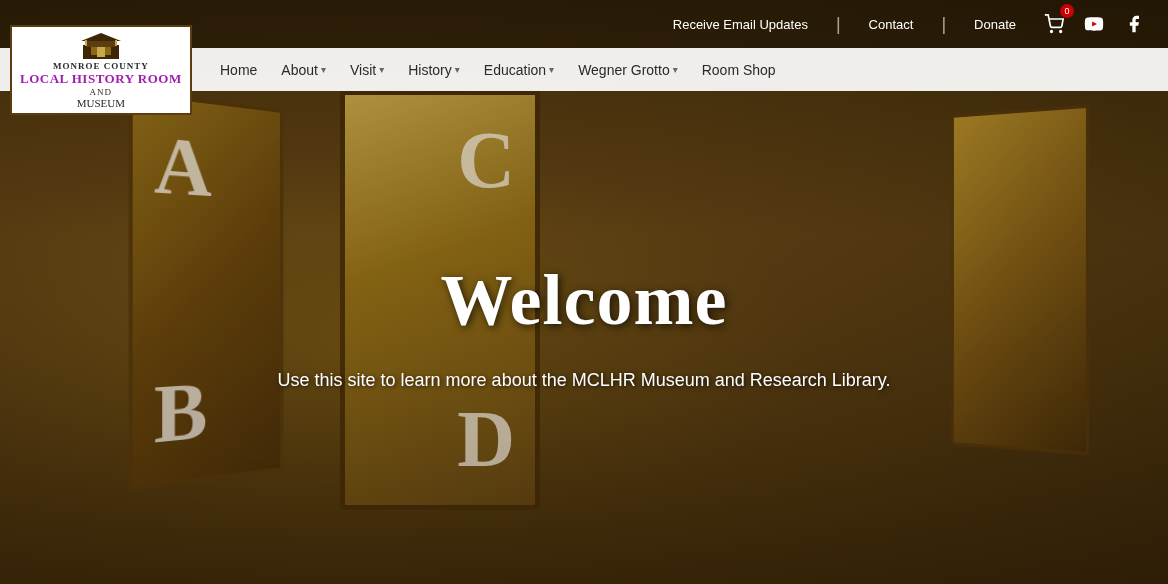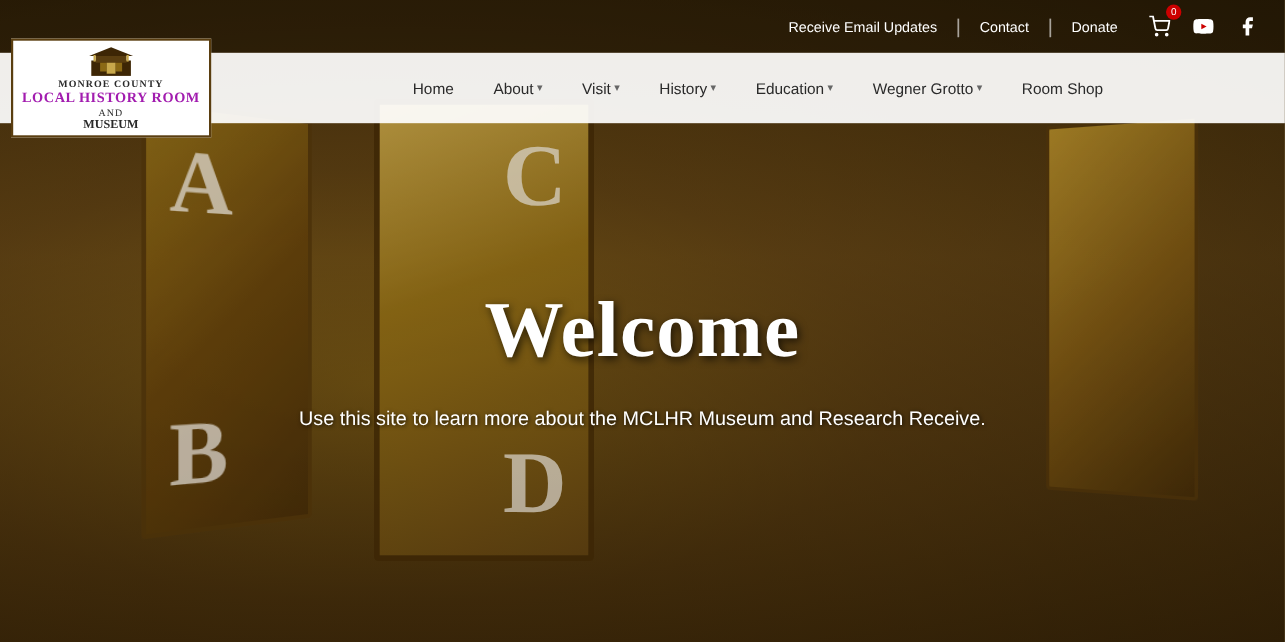--- a/index.html
+++ b/index.html
@@ -121,21 +121,21 @@
       align-items: center;
       justify-content: flex-end;
       padding: 0 20px;
       background: rgba(0,0,0,0.35);
       z-index: 10;
     }
 
     .top-bar-links {
       display: flex;
       align-items: center;
-      gap: 5px;
+      gap: 16px;
       color: white;
       font-size: 13px;
       font-family: Arial, sans-serif;
     }
 
     .top-bar-link {
       color: white;
       text-decoration: none;
       padding: 0 12px;
       font-size: 13px;
@@ -185,21 +185,21 @@
       justify-content: center;
       font-family: Arial, sans-serif;
     }
 
     
     .nav-bar {
       position: absolute;
       top: 48px;
       left: 0;
       right: 0;
-      height: 64px;
+      height: 43px;
       display: flex;
       align-items: center;
       background: rgba(255,255,255,0.92);
       z-index: 10;
       padding: 0 0 0 10px;
     }
 
     .logo-area {
       display: flex;
       align-items: center;
@@ -239,31 +239,30 @@
       font-family: Georgia, serif;
       font-size: 9px;
       color: #2a2a2a;
       letter-spacing: 1px;
       text-transform: uppercase;
     }
 
     .logo-text-line4 {
       font-family: Georgia, serif;
       font-size: 11px;
-      font-weight: bold;
+      font-weight: normal;
       color: #2a2a2a;
       text-transform: uppercase;
     }
 
     .nav-links {
       display: flex;
       align-items: center;
       flex: 1;
-      justify-content: center;
-      gap: 16px;
+      gap: 4px;
       font-family: Arial, sans-serif;
     }
 
     .nav-item {
       display: flex;
       align-items: center;
       gap: 3px;
       padding: 8px 10px;
       color: #2a2a2a;
       font-size: 14px;
@@ -435,15 +434,15 @@
       <span class="nav-chevron">▾</span>
     </a>
 
     <a class="nav-item">Room Shop</a>
   </nav>
 </div>
 
 <div class="hero-content">
   <h1 class="hero-title">Welcome</h1>
   <div class="hero-description">
-    <div>Use this site to learn more about the MCLHR Museum and Research Receive.</div>
+    <div>Use this site to learn more about the MCLHR Museum and Research Library.</div>
   </div>
 </div>
 
 </body></html>

